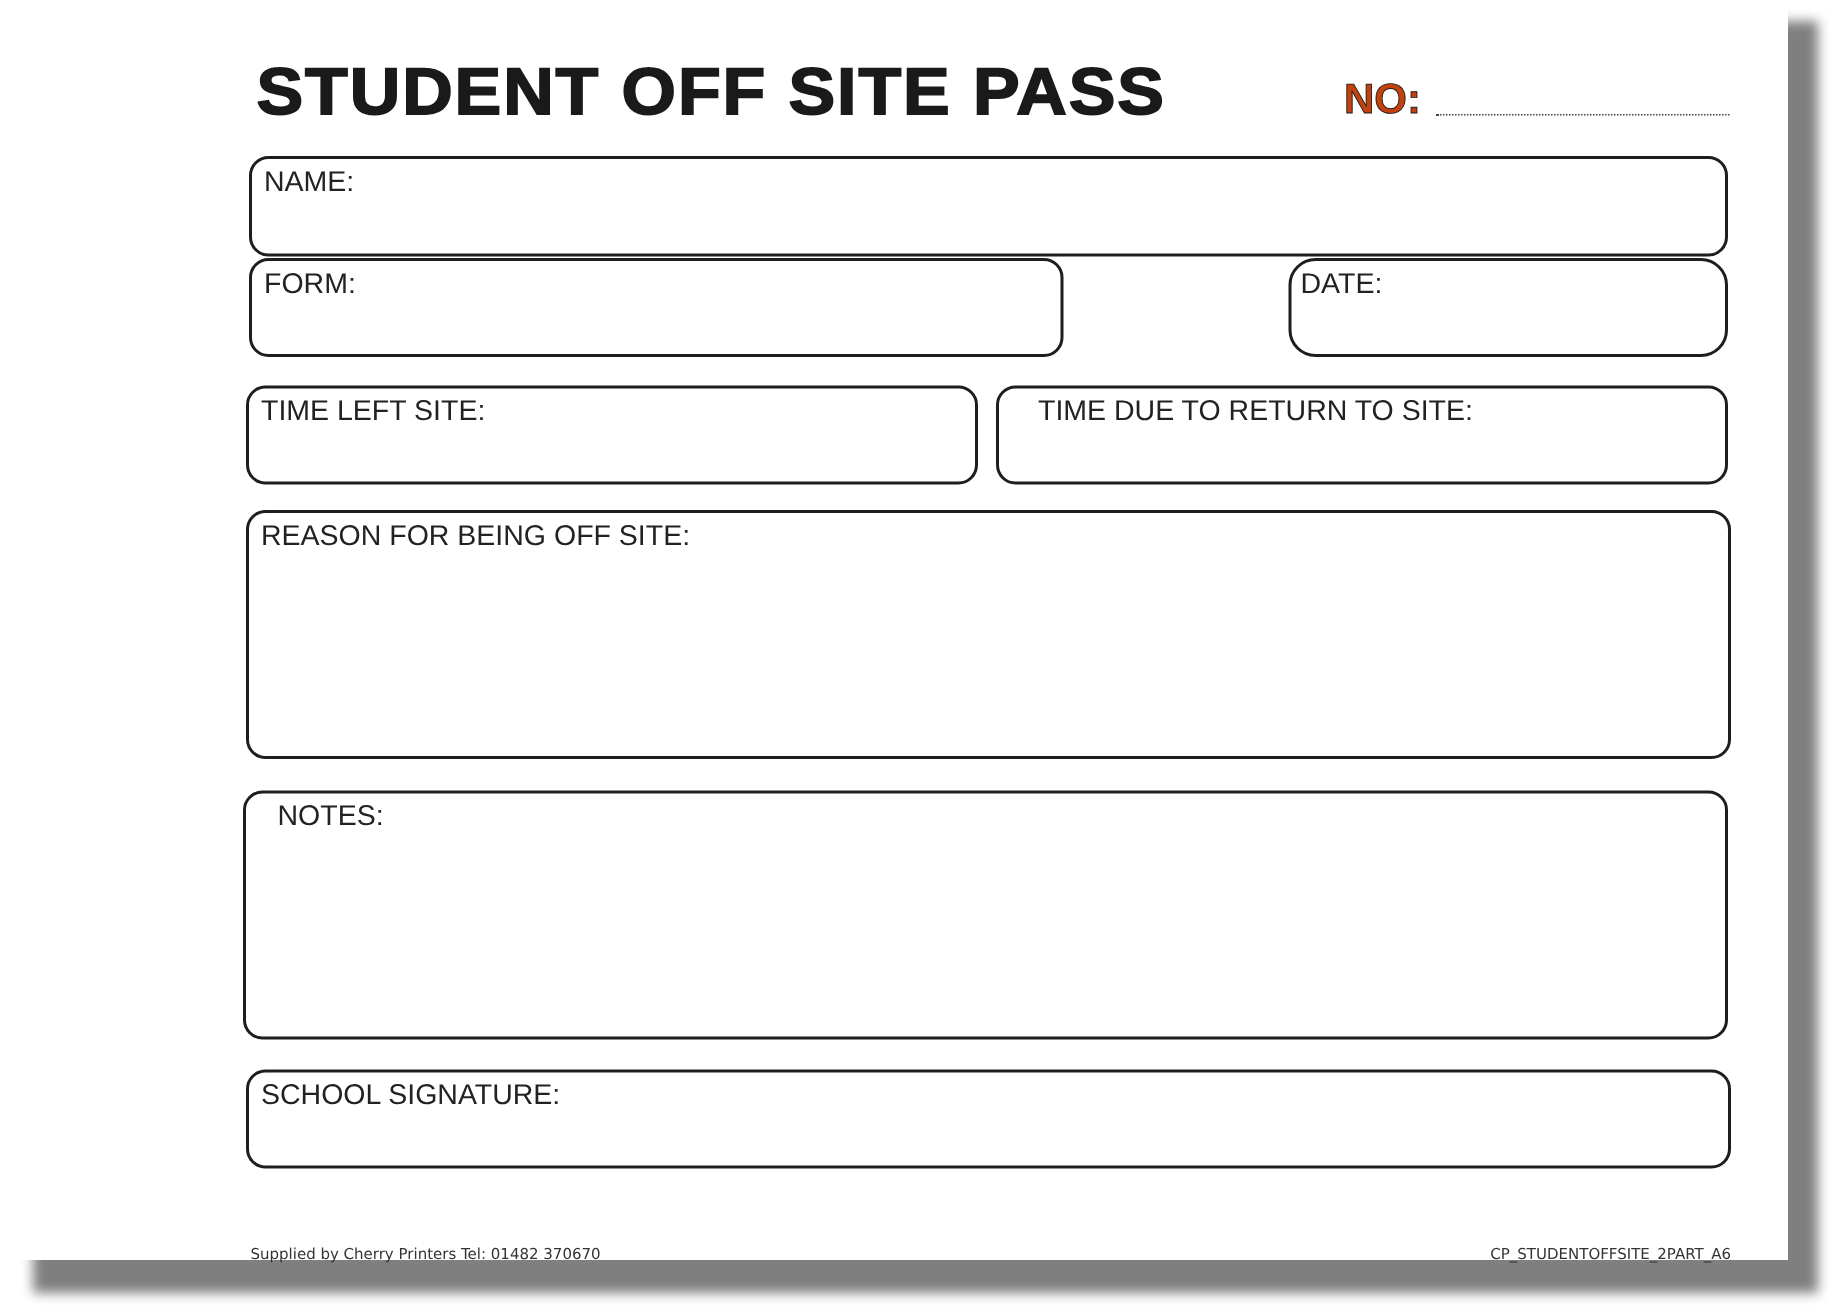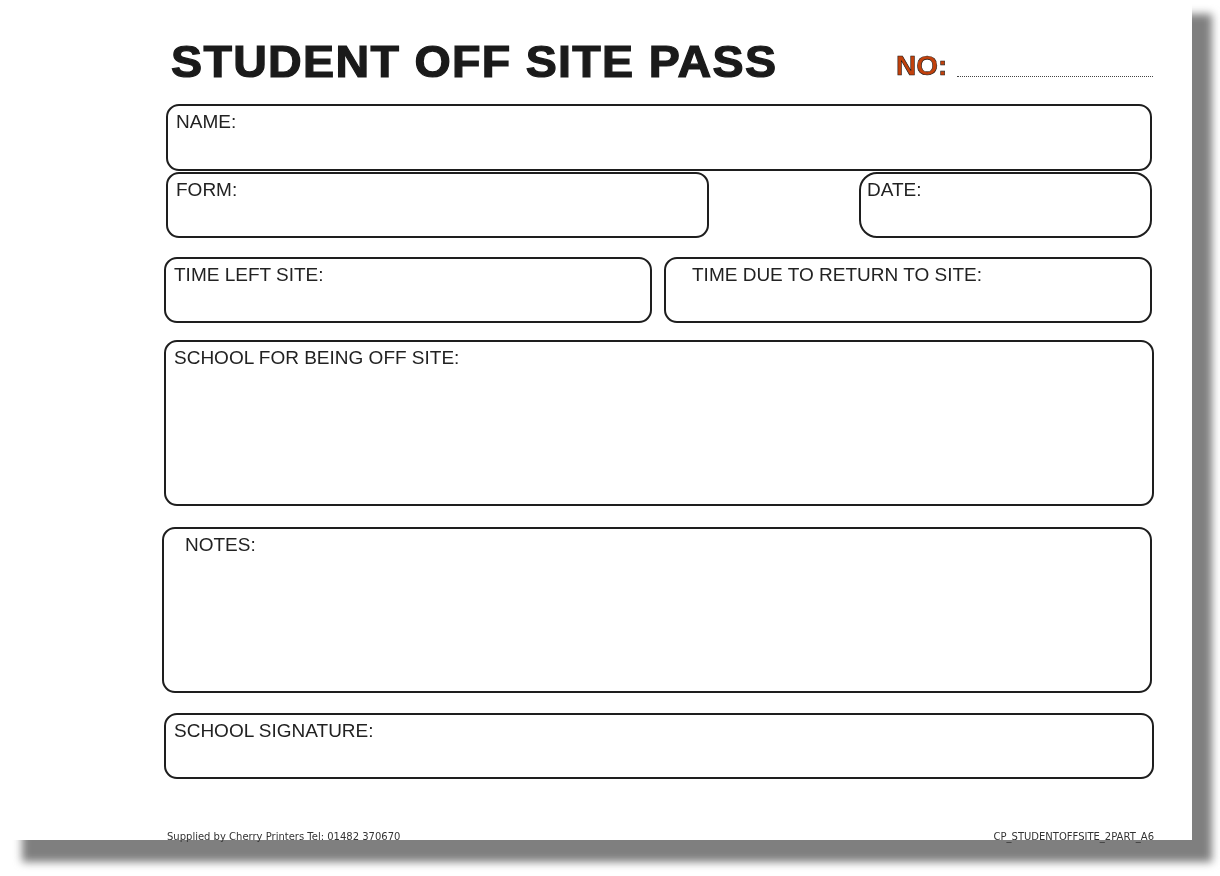--- a/index.html
+++ b/index.html
@@ -76,21 +76,21 @@
 
 <div class="box" style="left:164px; top:257px; width:488px; height:66px;">
   <span class="label">TIME LEFT SITE:</span>
 </div>
 
 <div class="box" style="left:664px; top:257px; width:488px; height:66px;">
   <span class="label" style="left:10px;margin-left:16px;">TIME DUE TO RETURN TO SITE:</span>
 </div>
 
 <div class="box" style="left:164px; top:340px; width:990px; height:166px;">
-  <span class="label">SCHOOL FOR BEING OFF SITE:</span>
+  <span class="label">REASON FOR BEING OFF SITE:</span>
 </div>
 
 <div class="box" style="left:162px; top:527px; width:990px; height:166px;">
   <span class="label" style="left:21px;">NOTES:</span>
 </div>
 
 <div class="box" style="left:164px; top:713px; width:990px; height:66px;">
   <span class="label">SCHOOL SIGNATURE:</span>
 </div>
 

